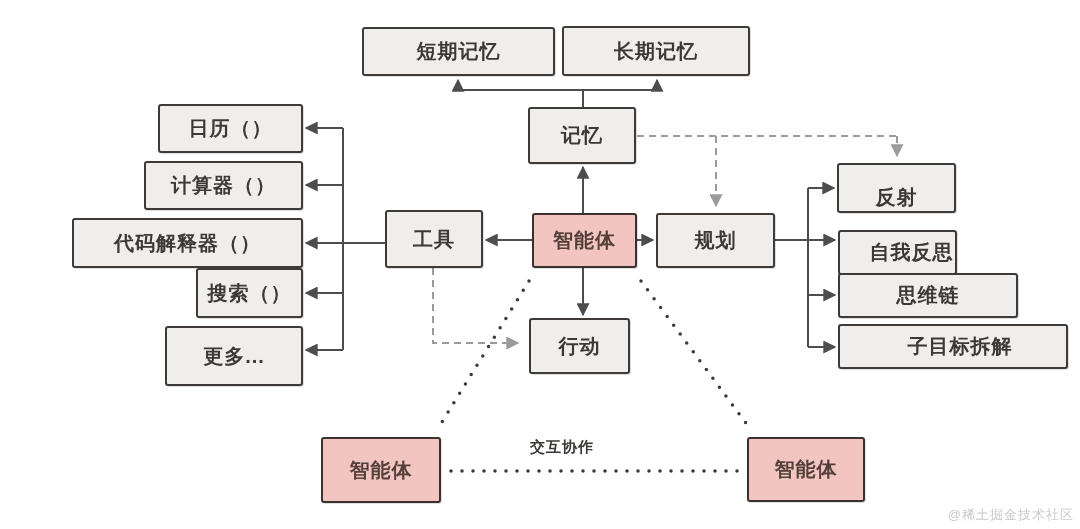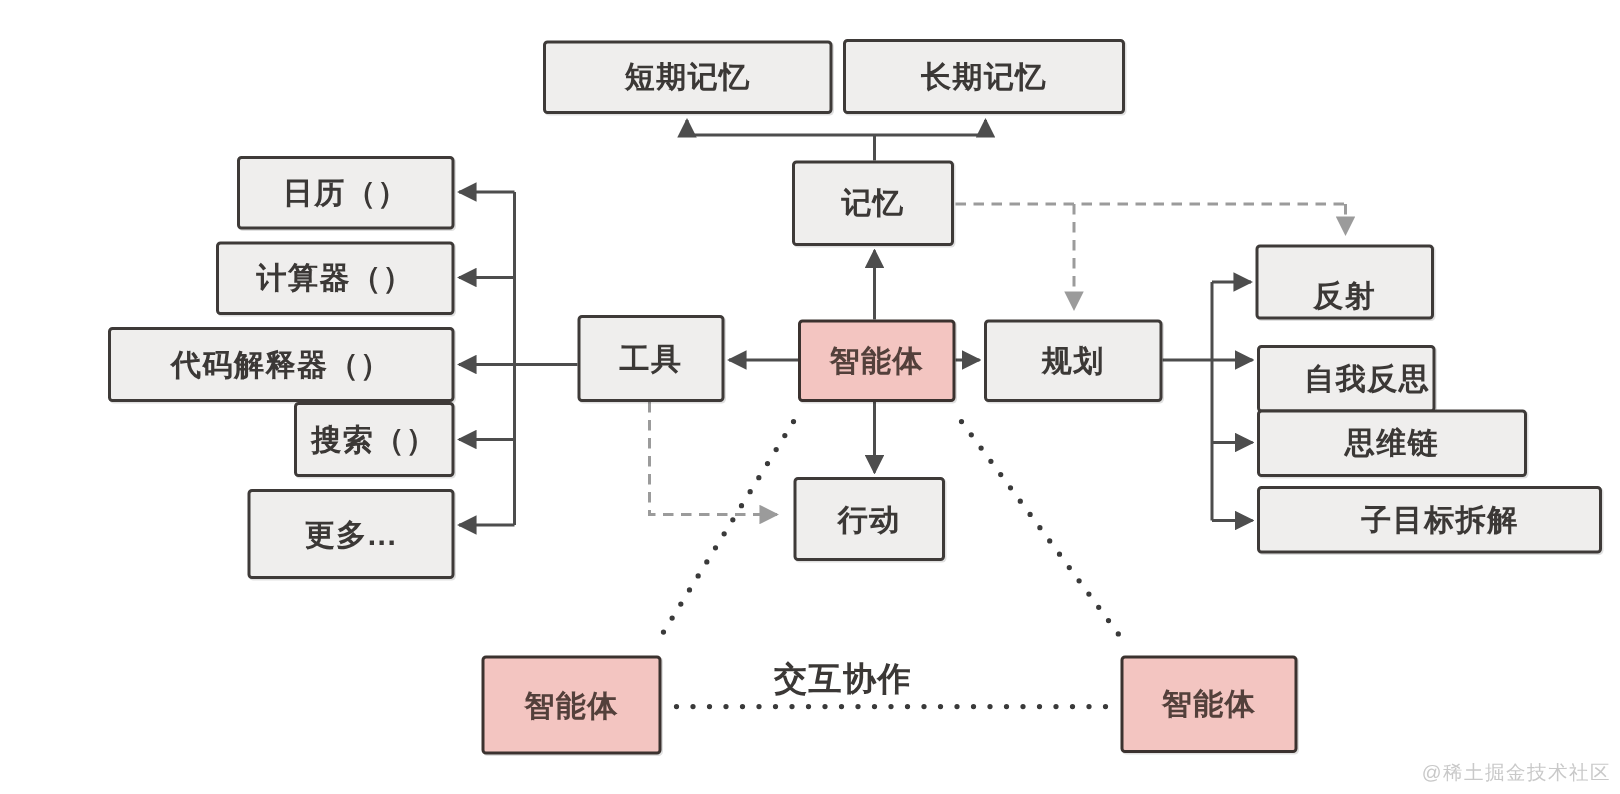--- a/index.html
+++ b/index.html
@@ -35,21 +35,21 @@
     box-shadow: 1px 1px 0 rgba(0,0,0,0.12);
   }
   .node.pink {
     background: var(--agent-fill, #f3c5c1);
     border-color: var(--agent-border, #3b322f);
     color: var(--agent-text, #53403b);
   }
   .edge-label {
     position: absolute;
     z-index: 2;
-    font-size: 22px; font-weight: bold;
+    font-size: 15px; font-weight: bold;
     color: var(--node-text, #3b3836);
     letter-spacing: 1px;
     text-align: center;
   }
   .watermark {
     position: absolute;
     right: 6px; bottom: 5px;
     z-index: 2;
     font-size: 13px;
     color: var(--watermark-color, #c9c9c9);

